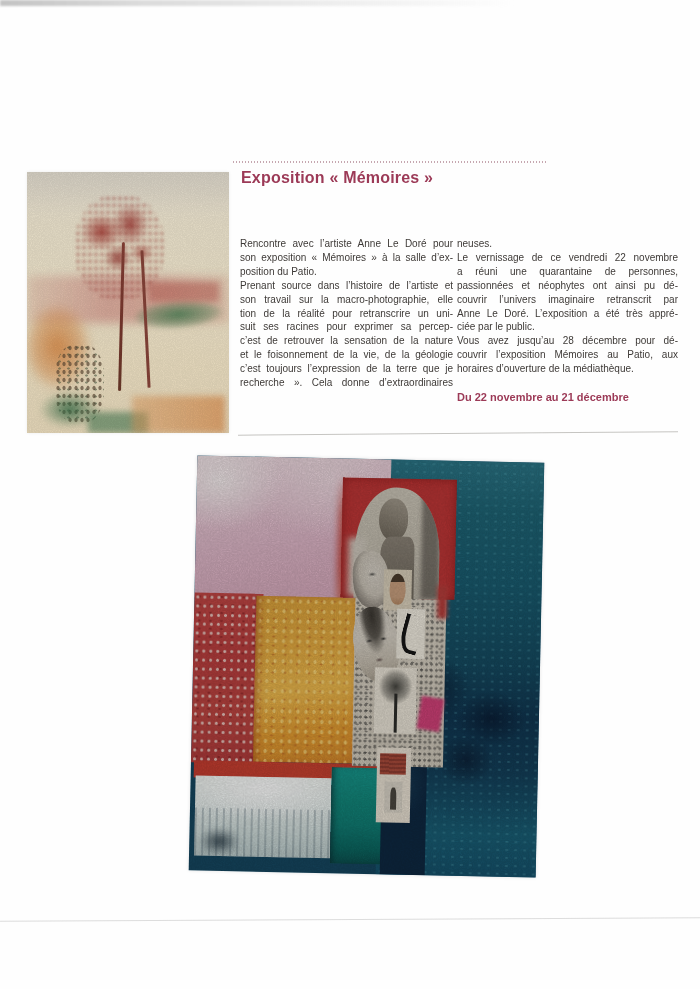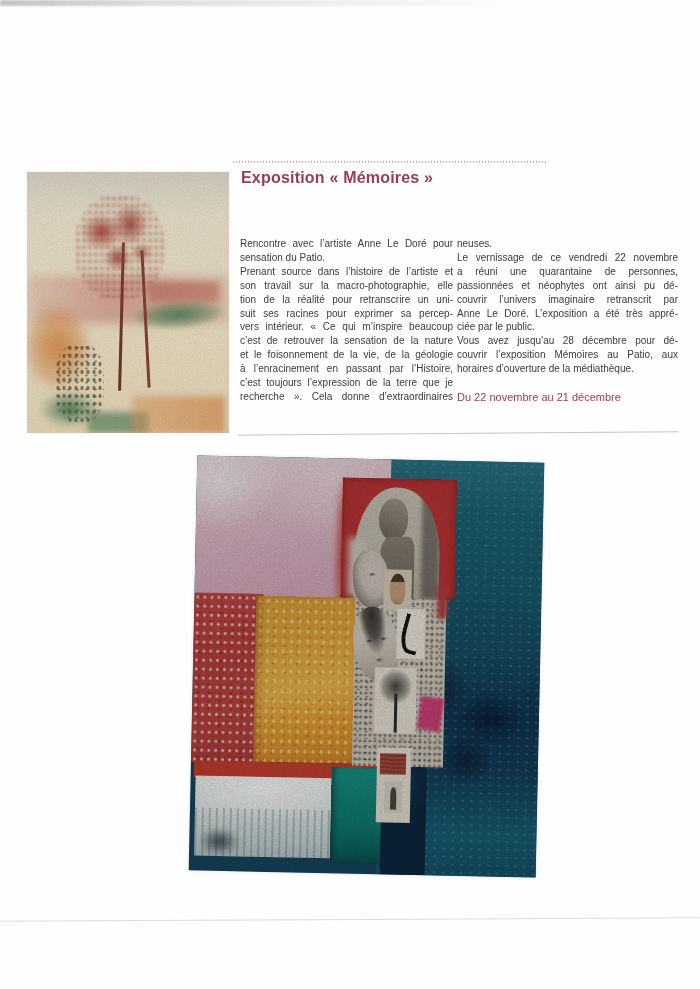--- a/index.html
+++ b/index.html
@@ -22,21 +22,21 @@
     background:repeating-linear-gradient(90deg, rgba(152,96,112,.55) 0 1px, transparent 1px 3px); }
   .title { left:241px; top:169px; margin:0; font-size:16px; font-weight:700;
     color:#9c3a57; letter-spacing:.2px; }
   .subtitle { left:240px; top:193px; margin:0; font-size:20px; font-weight:400;
     color:#5d5b59; letter-spacing:.3px; }
   .col { top:237px; font-size:10px; line-height:13.9px; color:#3e3a37; }
   .col-left  { left:240px; width:213px; }
   .col-right { left:457px; width:221px; }
   .tline { text-align:justify; }
   .tline.j { text-align-last:justify; }
-  .info { left:457px; top:390px; color:#9c3a57; font-weight:400;
+  .info { left:457px; top:390px; color:#9c3a57; font-weight:700;
     font-size:11px; line-height:15.2px; }
   .hr-bottom { left:238px; top:433px; width:440px; height:1px; background:#b3b1ae;
     transform:rotate(-0.45deg); opacity:.75; }
 
   
   .painting { overflow:hidden; }
   .layer { position:absolute; }
   .noise { position:absolute; inset:0; width:100%; height:100%;
     mix-blend-mode:multiply; pointer-events:none; }
 
@@ -220,29 +220,28 @@
     <svg class="noise" opacity="0.12">
       <rect width="100%" height="100%" filter="url(#grain)"></rect>
     </svg>
   </figure>
 
   <div class="abs dotted-rule"></div>
   <h1 class="abs title">Exposition « Mémoires »</h1>
 
   <div class="abs col col-left">
       <div class="tline j">Rencontre avec l’artiste Anne Le Doré pour</div>
-      <div class="tline">sensation du Patio.</div>
+      <div class="tline j">son exposition « Mémoires » à la salle d’ex-</div>
+      <div class="tline">position du Patio.</div>
       <div class="tline j">Prenant source dans l’histoire de l’artiste et</div>
       <div class="tline j">son travail sur la macro-photographie, elle</div>
       <div class="tline j">tion de la réalité pour retranscrire un uni-</div>
       <div class="tline j">suit ses racines pour exprimer sa percep-</div>
-      <div class="tline j">vers intérieur. « Ce qui m’inspire beaucoup</div>
       <div class="tline j">c’est de retrouver la sensation de la nature</div>
       <div class="tline j">et le foisonnement de la vie, de la géologie</div>
-      <div class="tline j">à l’enracinement en passant par l’Histoire,</div>
       <div class="tline j">c’est toujours l’expression de la terre que je</div>
       <div class="tline j">recherche ». Cela donne d’extraordinaires</div>
     </div>
   <div class="abs col col-right">
       <div class="tline">neuses.</div>
       <div class="tline j">Le vernissage de ce vendredi 22 novembre</div>
       <div class="tline j">a réuni une quarantaine de personnes,</div>
       <div class="tline j">passionnées et néophytes ont ainsi pu dé-</div>
       <div class="tline j">couvrir l’univers imaginaire retranscrit par</div>
       <div class="tline j">Anne Le Doré. L’exposition a été très appré-</div>

